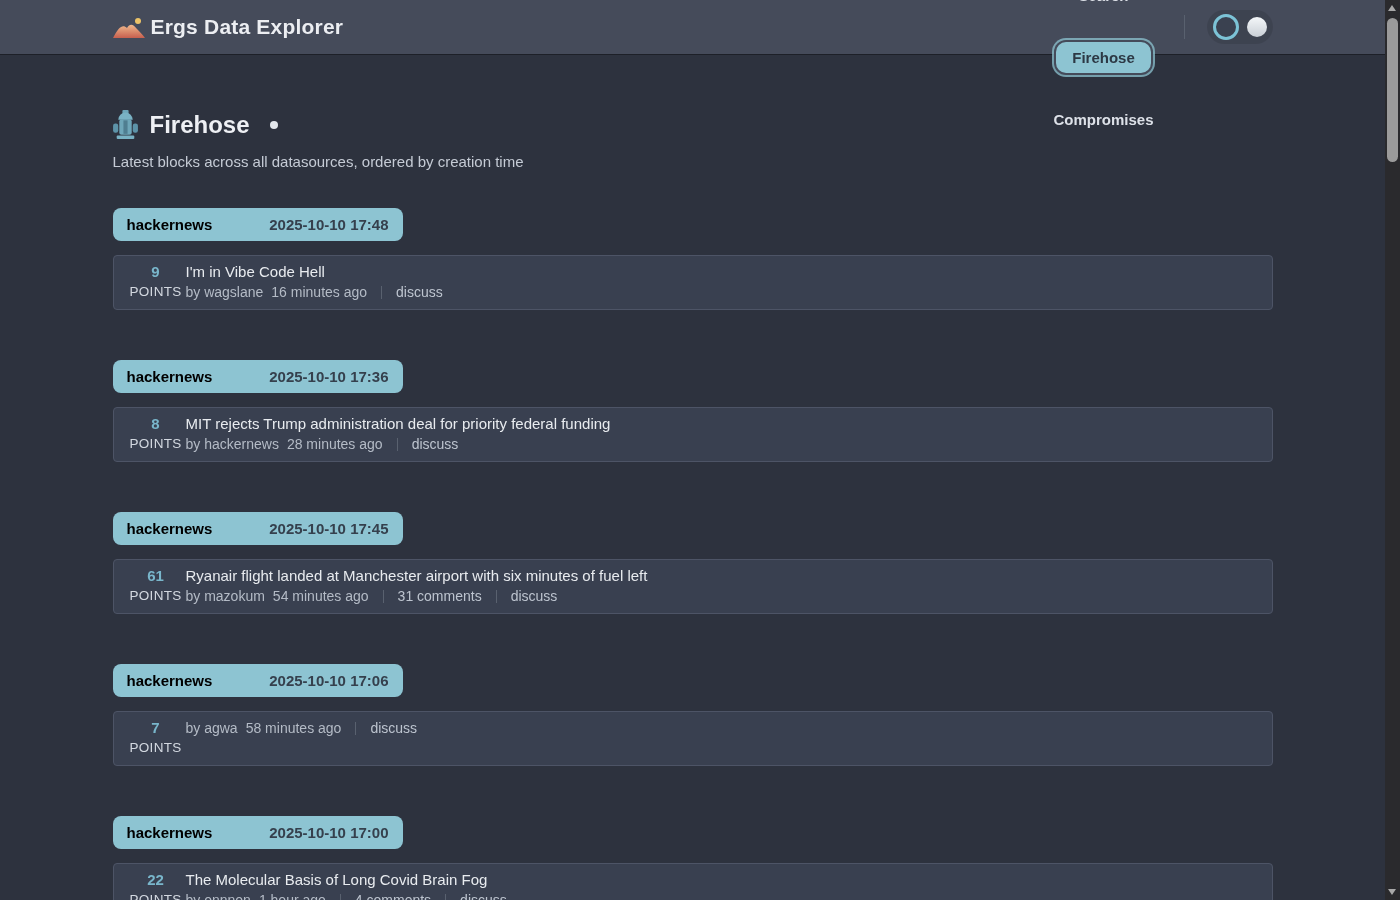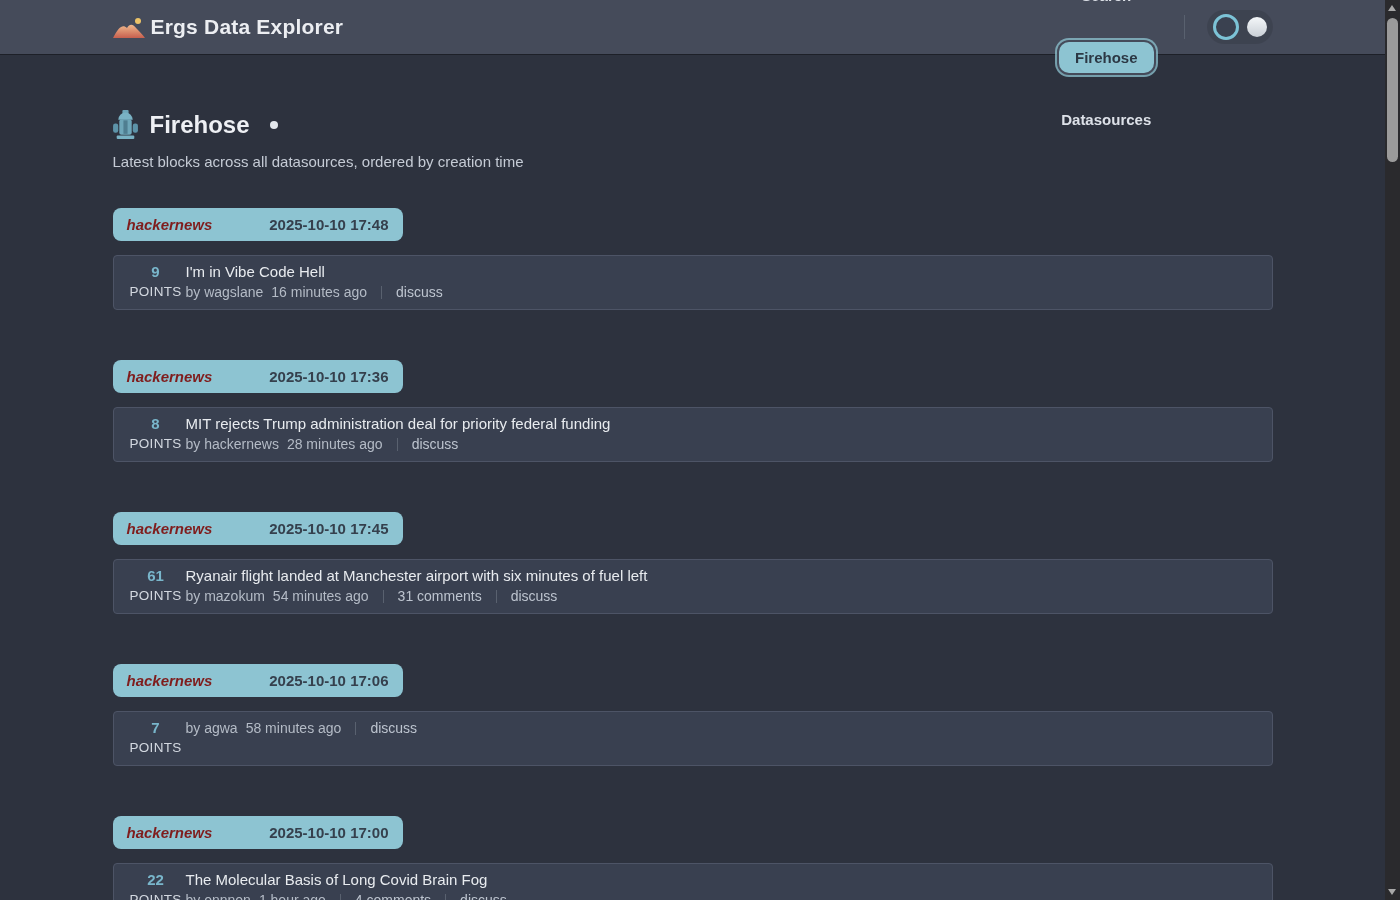--- a/index.html
+++ b/index.html
@@ -58,21 +58,21 @@
   .subtitle { font-size: 15px; color: #c5cbd5; margin-top: 14px; margin-bottom: 38px; }
 
   
   .block-group { margin-bottom: 50px; }
   .block-header {
     width: 290px; background: #8dc4d2; border-radius: 8px;
     padding: 8px 14px; margin-bottom: 14px;
     display: flex; justify-content: space-between; align-items: center;
     cursor: pointer;
   }
-  .block-header .source { font-size: 15px; font-weight: 700; color: #7f1d1d; font-style: italic; }
+  .block-header .source { font-size: 15px; font-weight: 700; color: #000000; }
   .block-header .timestamp { font-size: 15px; font-weight: 600; color: #35404d; }
   .block-card {
     background: #394050; border: 1px solid #4d5466; border-radius: 4px;
     padding: 6px 16px 7px; display: flex; align-items: flex-start;
   }
   .points { width: 52px; margin-right: 4px; flex-shrink: 0; text-align: center; }
   .points-num { font-size: 15px; font-weight: 700; color: #79b6cb; line-height: 20px; }
   .points-label { font-size: 13.5px; color: #d3d8e0; line-height: 20px; letter-spacing: 0.3px; }
   .content { min-width: 0; }
   .block-title { font-size: 15px; color: #e8ebef; line-height: 20px; cursor: pointer; }
@@ -120,21 +120,21 @@
             <path d="M0 22 C6 10 10 8 14 12 C17 7 20 8 24 13 C28 17 30 19 32 22 Z" fill="url(#mg)"></path>
           </svg>
         </span>
         <span class="brand-title">Ergs Data Explorer</span>
       </div>
       <nav class="main-nav">
         <div class="nav-links" id="nav-links">
             <a class="nav-link">Home</a>
             <a class="nav-link">Search</a>
             <a class="nav-link active">Firehose</a>
-            <a class="nav-link">Datasources</a>
+            <a class="nav-link">Compromises</a>
           </div>
         <div class="nav-divider"></div>
         <div class="theme-toggle">
           <button class="theme-dark"></button>
           <button class="theme-light"></button>
         </div>
       </nav>
     </div>
   </header>
 

